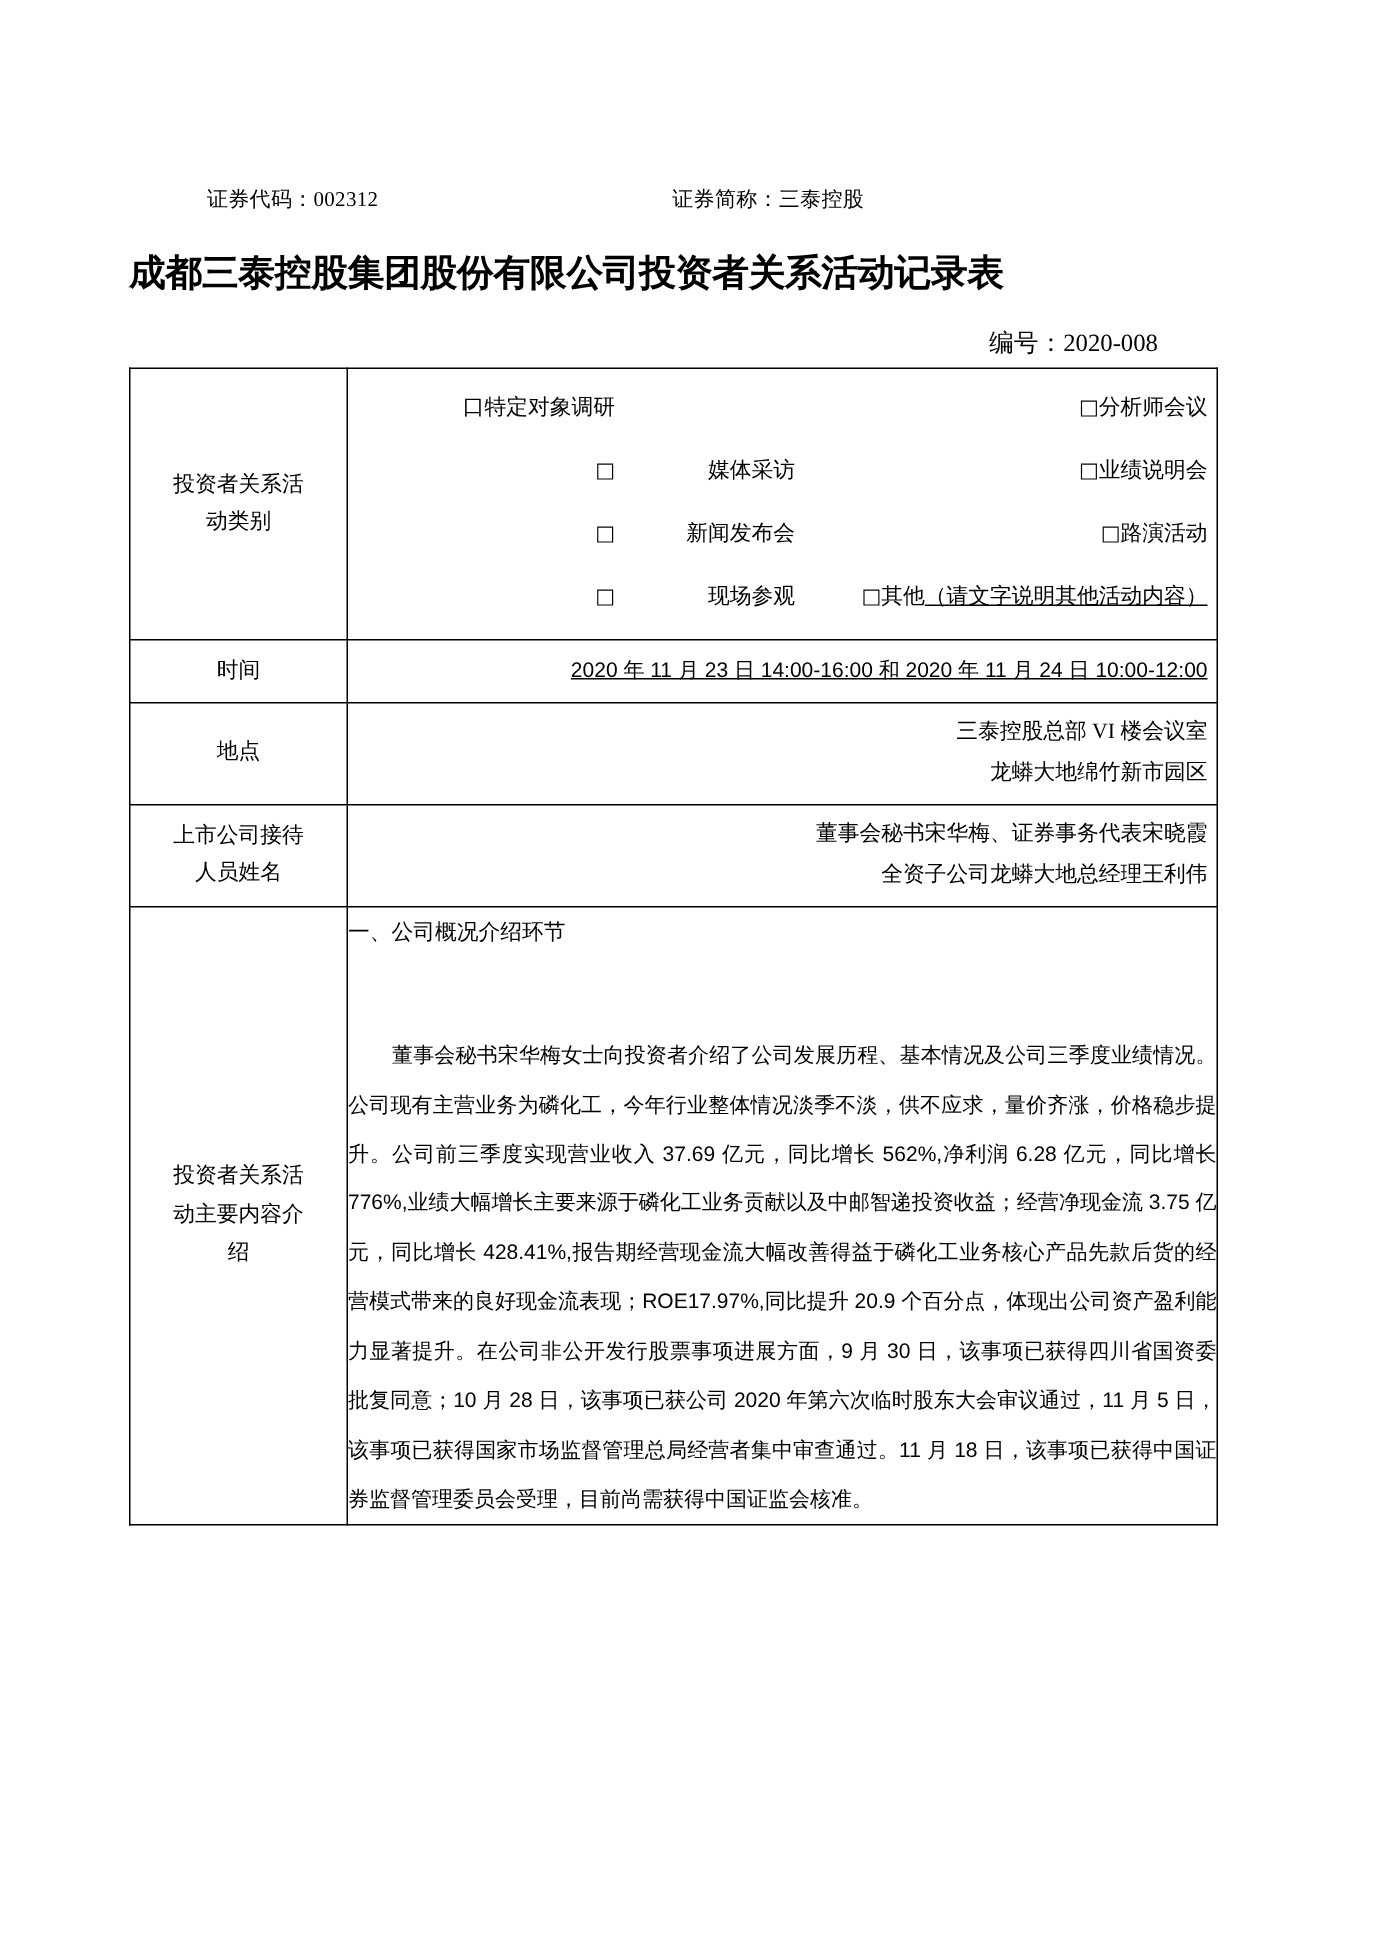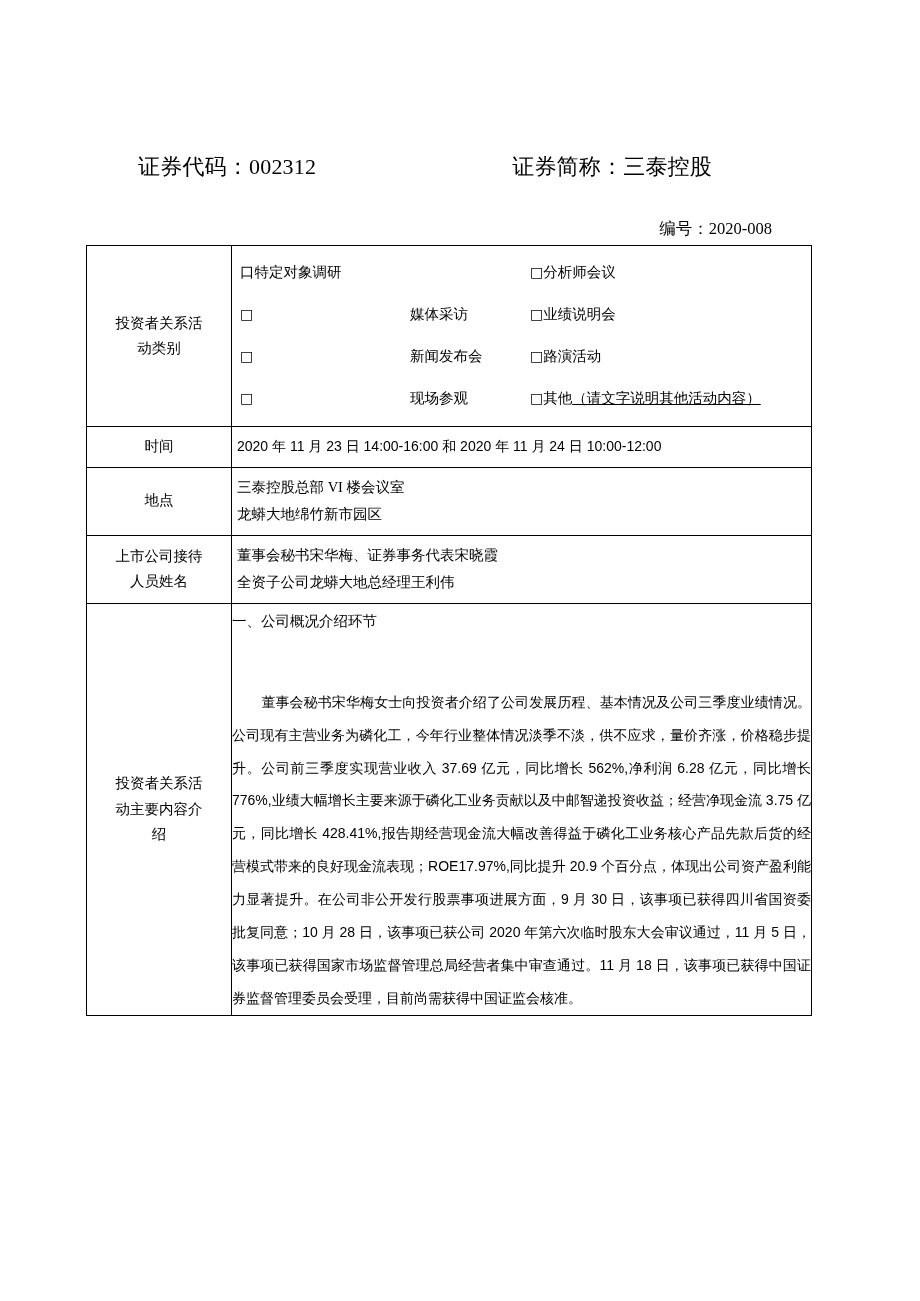--- a/index.html
+++ b/index.html
@@ -22,23 +22,22 @@
     box-sizing: border-box;
   }
 
   
   .header-line {
     position: absolute;
     left: 86px;
     top: 124px;
     width: 726px;
     display: flex;
-    font-size: 22px;
+    font-size: 14px;
     letter-spacing: 0.2px;
-    margin-top: 28px;
   }
   .header-code {
     margin-left: 52px;
     white-space: nowrap;
   }
   .header-name {
     margin-left: 196px;
     white-space: nowrap;
   }
 
@@ -84,21 +83,21 @@
 
   td.label-cell {
     text-align: center;
     padding: 6px 24px;
     line-height: 1.75;
   }
 
   td.value-cell {
     padding: 6px 6px 6px 5px;
     line-height: 1.9;
-    text-align: left;
+    text-align: right;
   }
 
   
   .act-grid {
     width: 100%;
     border-collapse: collapse;
     table-layout: fixed;
   }
   .act-grid td {
     border: none;
@@ -127,20 +126,21 @@
     text-decoration: underline;
   }
 
   
   .mixed {
     font-family: "Liberation Serif", "DejaVu Serif", serif;
   }
   .mixed .num {
     font-family: "Liberation Sans", "DejaVu Sans", sans-serif;
     font-size: 14px;
+    text-decoration: underline;
   }
 
   .para-block {
     padding: 34px 10px 40px 4px;
     line-height: 2.35;
     font-size: 14.8px;
     text-align: justify;
     text-justify: inter-ideograph;
   }
   .para-block p {
@@ -159,20 +159,21 @@
 </head>
 <body>
 
 <div class="page">
 
   <div class="header-line">
     <span class="header-code">证券代码：002312</span>
     <span class="header-name">证券简称：三泰控股</span>
   </div>
 
+  <div class="doc-title">成都三泰控股集团股份有限公司投资者关系活动记录表</div>
 
   <div class="doc-number">编号：2020-008</div>
 
   <table class="rec-table">
     <colgroup>
       <col class="col-label">
       <col>
     </colgroup>
     <tbody>
 

